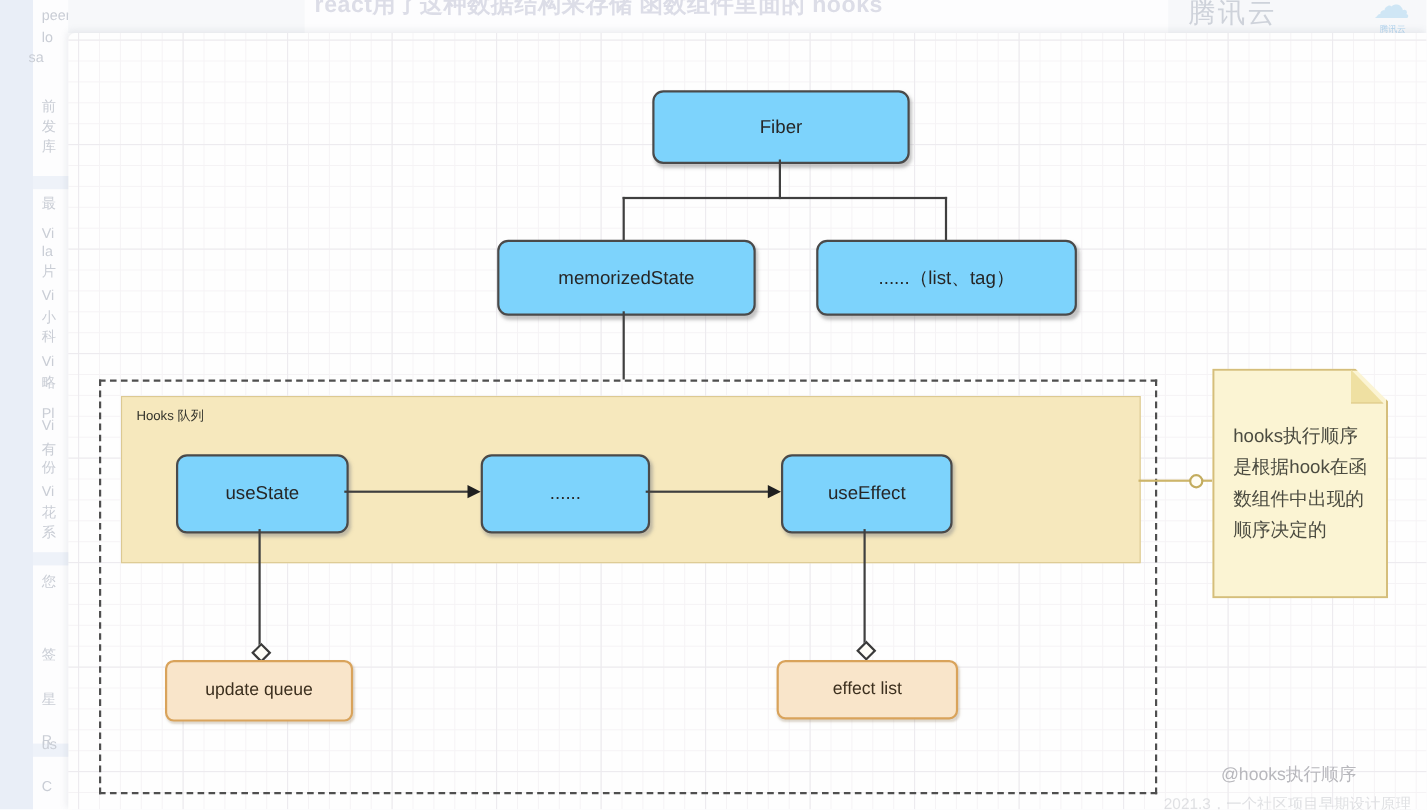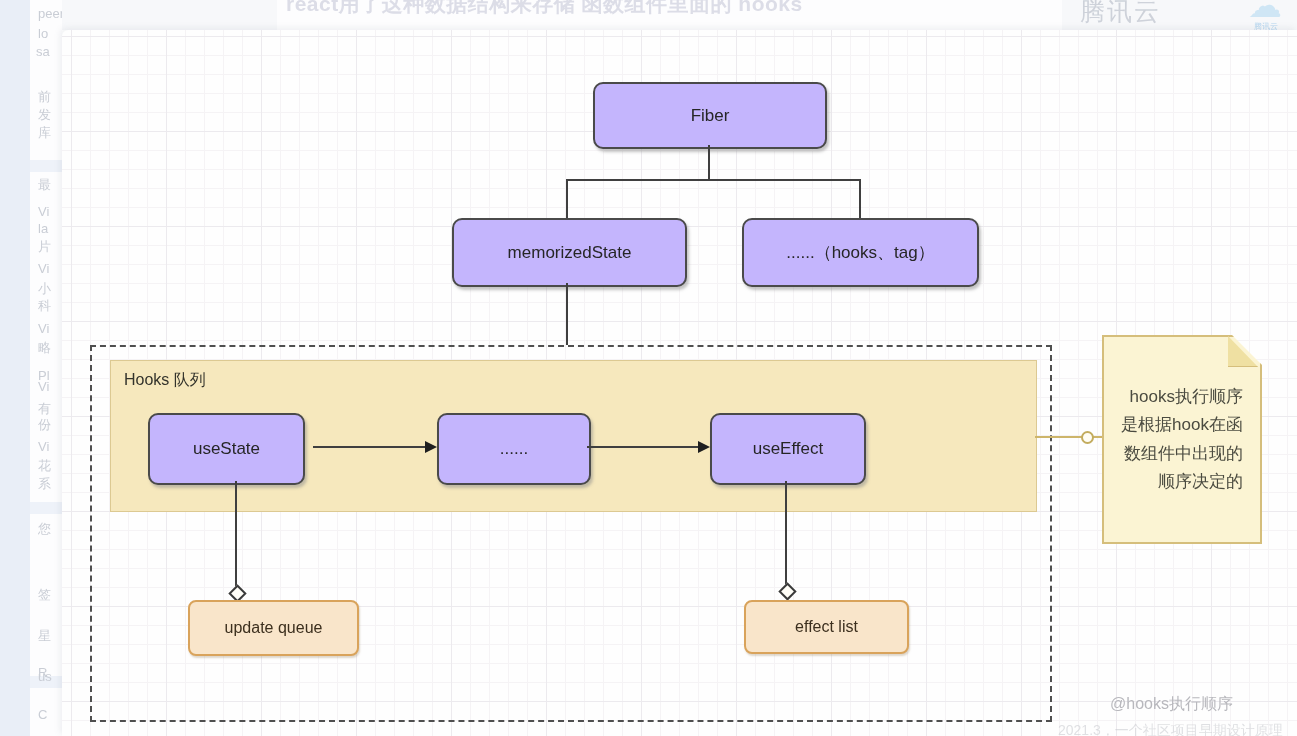--- a/index.html
+++ b/index.html
@@ -21,55 +21,55 @@
   #canvas{left:62px;top:30px;width:1235px;height:706px;background-color:#fefefe;
     background-image:
       linear-gradient(to right,#eceaee 1px,transparent 1px),
       linear-gradient(to bottom,#eceaee 1px,transparent 1px),
       linear-gradient(to right,#f5f3f5 1px,transparent 1px),
       linear-gradient(to bottom,#f5f3f5 1px,transparent 1px);
     background-size:95px 95px,95px 95px,19px 19px,19px 19px;
     background-position:9px 6px;border-top-left-radius:6px;
     box-shadow:-2px -2px 6px rgba(120,130,150,.12);}
   
-  .node{position:absolute;background:#c4b5fd;border:2px solid #4a4a4a;border-radius:10px;
+  .node{position:absolute;background:#7dd3fc;border:2px solid #4a4a4a;border-radius:10px;
         box-shadow:2px 3px 3px rgba(140,140,140,.5);display:flex;align-items:center;justify-content:center;
         font-size:17px;color:#262626;text-align:center;}
   .line{position:absolute;background:#3f3f3f;}
   .yline{position:absolute;background:#cdb56a;}
   .ah{position:absolute;width:0;height:0;border-top:6px solid transparent;border-bottom:6px solid transparent;border-left:12px solid #1f1f1f;}
   .dm{position:absolute;width:9px;height:9px;background:#fffef8;border:2px solid #3a3a3a;transform:rotate(45deg);}
   #dashed-box{left:90px;top:345px;width:958px;height:373px;border:2px dashed #4f4f4f;}
   #yellow-box{left:110px;top:360px;width:925px;height:150px;background:#f6e8bd;border:1px solid #dcc992;}
-  #hooks-label{left:124px;top:370px;font-size:16px;color:#33332b;}
+  #hooks-label{left:124px;top:370px;font-size:12px;color:#33332b;}
   .tan{position:absolute;background:#f9e5ca;border:2px solid #d9a35b;border-radius:8px;
        box-shadow:1px 2px 2px rgba(160,140,110,.35);display:flex;align-items:center;justify-content:center;
-       font-size:16px;color:#3c2f1e;margin-left:38px;}
+       font-size:16px;color:#3c2f1e;}
   #note{left:1102px;top:335px;width:156px;height:205px;background:#fbf4d3;border:2px solid #d5be7b;
         clip-path:polygon(0 0,calc(100% - 30px) 0,100% 30px,100% 100%,0 100%);
         display:flex;align-items:center;justify-content:center;}
   #note-fold{left:1228px;top:336px;width:30px;height:30px;background:#efe0a2;
         clip-path:polygon(0 0,100% 100%,0 100%);border-bottom:1px solid #d5be7b;}
-  #note-text{font-size:17px;font-weight:500;color:#4b4b40;text-align:right;line-height:1.65;white-space:pre-line;}
+  #note-text{font-size:17px;font-weight:500;color:#4b4b40;text-align:left;line-height:1.65;white-space:pre-line;}
   #note-circle{left:1081px;top:431px;width:9px;height:9px;border:2px solid #c3ac5e;background:#fffdf4;border-radius:50%;}
   #watermark{left:1110px;top:694px;font-size:16px;color:#b8b8bd;}
   #bottom-partial{left:1058px;top:722px;font-size:14px;color:#c7c9ce;opacity:.55;white-space:nowrap;}
 </style>
 </head>
 <body>
 
 <div class="abs" id="left-strip"></div>
 <div class="abs" id="left-col"></div>
 <div class="abs col-band" style="top:160px"></div>
 <div class="abs col-band" style="top:502px"></div>
 <div class="abs col-band" style="top:676px"></div>
 <div id="sidebar-fragments">
     <span class="frag" style="left: 38px; top: 6px;">peerDependencies WARNING sass-</span>
     <span class="frag" style="left: 38px; top: 26px;">lo</span>
-    <span class="frag" style="left: 36px; top: 44px;">sa</span>
+    <span class="frag" style="left: 26px; top: 44px;">sa</span>
     <span class="frag" style="left: 38px; top: 62px; margin-left: 32px;">27</span>
     <span class="frag" style="left: 38px; top: 88px;">前</span>
     <span class="frag" style="left: 38px; top: 106px;">发</span>
     <span class="frag" style="left: 38px; top: 124px;">库</span>
     <span class="frag" style="left: 38px; top: 176px;">最</span>
     <span class="frag" style="left: 38px; top: 204px;">Vi</span>
     <span class="frag" style="left: 38px; top: 221px;">la</span>
     <span class="frag" style="left: 38px; top: 238px;">片</span>
     <span class="frag" style="left: 38px; top: 261px;">Vi</span>
     <span class="frag" style="left: 38px; top: 280px;">小</span>
@@ -105,29 +105,29 @@
 </div>
 <div class="line" style="left:708px;top:145px;width:2px;height:36px;"></div>
 <div class="line" style="left:566px;top:179px;width:295px;height:2px;"></div>
 <div class="line" style="left:566px;top:179px;width:2px;height:40px;"></div>
 <div class="line" style="left:859px;top:179px;width:2px;height:40px;"></div>
 
 <div class="node" style="left:452px;top:218px;width:231px;height:65px;">
   <span>memorizedState</span>
 </div>
 <div class="node" style="left:742px;top:218px;width:233px;height:65px;">
-  <span>......（hooks、tag）</span>
+  <span>......（list、tag）</span>
 </div>
 <div class="line" style="left:566px;top:283px;width:2px;height:62px;"></div>
 
 <div class="abs" id="dashed-box"></div>
 <div class="abs" id="yellow-box"></div>
 <div class="abs" id="hooks-label">Hooks 队列</div>
 
-<div class="node" style="left:148px;top:413px;width:153px;height:68px;">
+<div class="node" style="left:160px;top:413px;width:153px;height:68px;">
   <span>useState</span>
 </div>
 <div class="node" style="left:437px;top:413px;width:150px;height:68px;">
   <span>......</span>
 </div>
 <div class="node" style="left:710px;top:413px;width:152px;height:68px;">
   <span>useEffect</span>
 </div>
 
 <div class="line" style="left:313px;top:446px;width:113px;height:2px;"></div>

